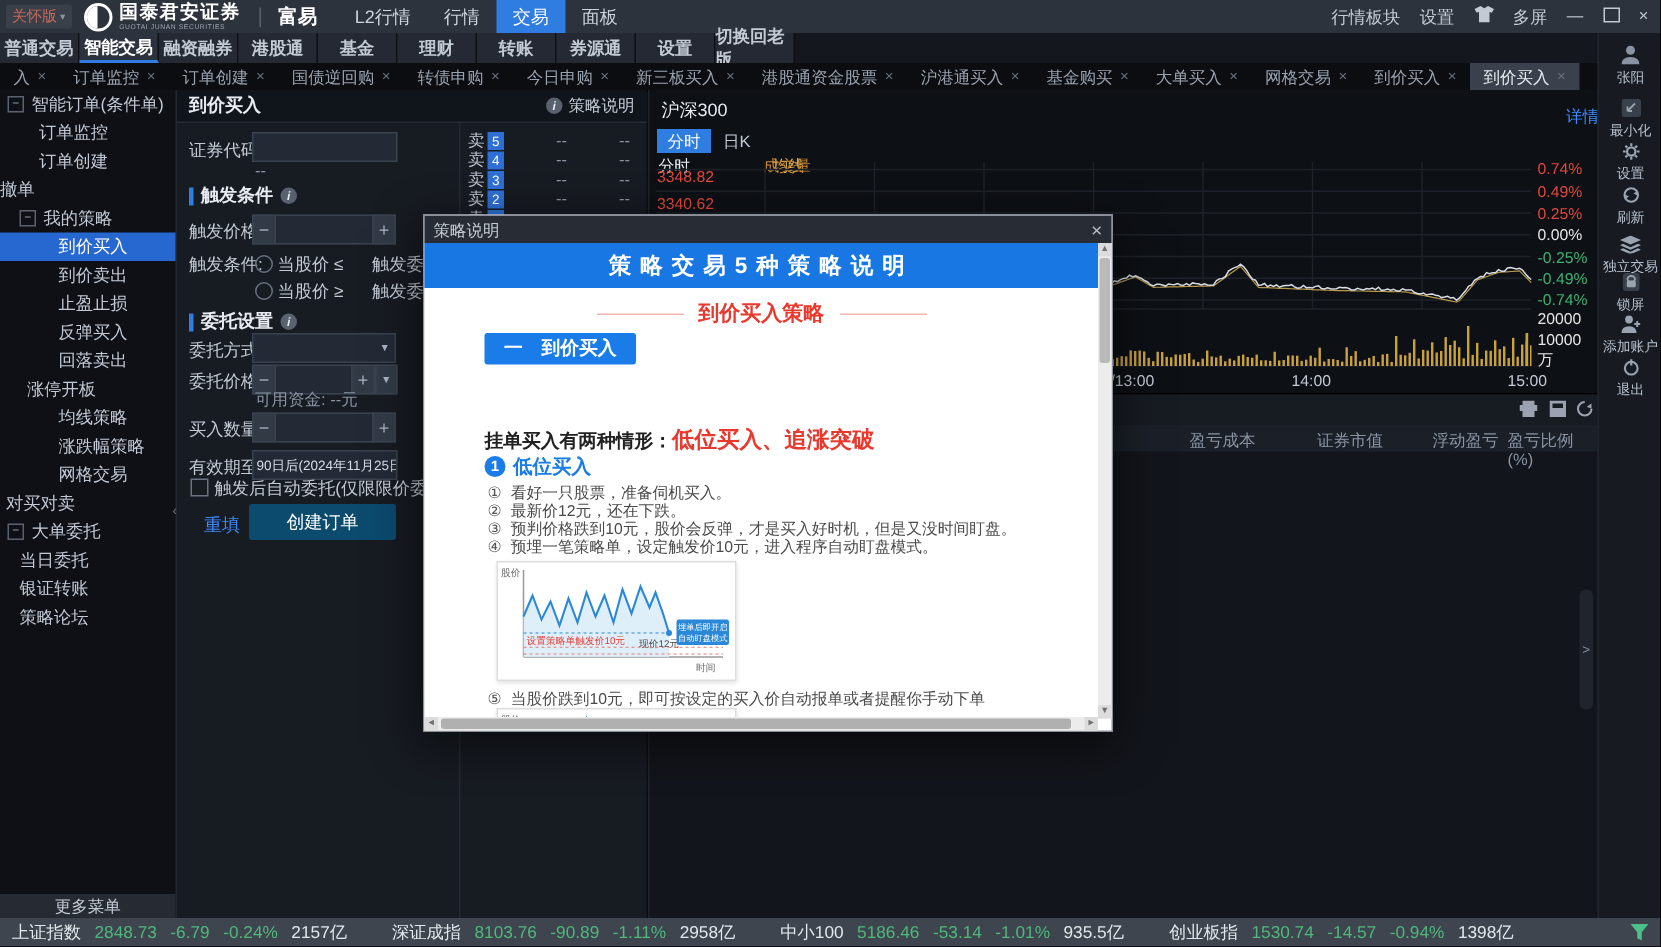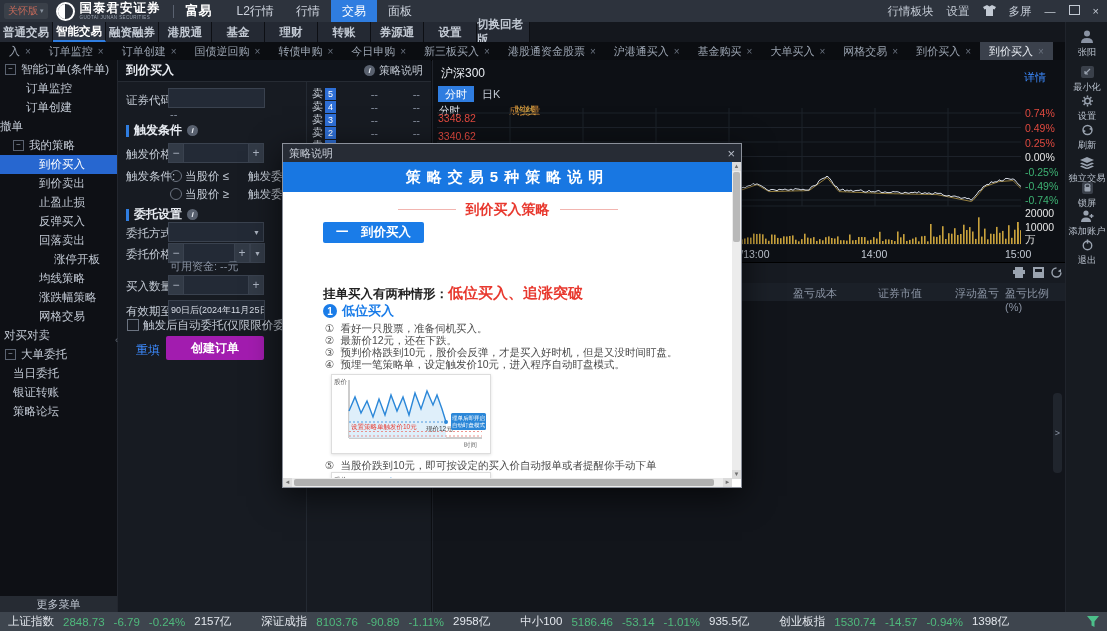--- a/index.html
+++ b/index.html
@@ -65,33 +65,33 @@
            font-size:12px;display:flex;align-items:center;justify-content:center;cursor:pointer;box-sizing:border-box;}
   .ddbtn{position:absolute;width:15px;height:20px;background:#323a46;border:1px solid #3a424f;color:#aab2bf;
          font-size:7px;display:flex;align-items:center;justify-content:center;cursor:pointer;box-sizing:border-box;}
   .section-h{position:absolute;display:flex;align-items:center;gap:5px;}
   .section-h .bar{width:3px;height:12px;background:#2f7de0;}
   .section-h .txt{font-size:12px;font-weight:bold;color:#e8ecf2;}
   .radio{position:absolute;width:10px;height:10px;border:1px solid #6b7380;border-radius:50%;background:transparent;cursor:pointer;}
   .checkbox{position:absolute;width:10px;height:10px;border:1px solid #6b7380;background:transparent;cursor:pointer;}
   .hint{position:absolute;font-size:11px;color:#8a93a3;}
   .reset-link{position:absolute;color:#3d8bff;font-size:12px;cursor:pointer;}
-  .submit-btn{position:absolute;background:#a21caf;color:#fff;font-size:12px;font-weight:bold;border:none;border-radius:2px;
+  .submit-btn{position:absolute;background:#0c4a6e;color:#fff;font-size:12px;font-weight:normal;border:none;border-radius:2px;
               display:flex;align-items:center;justify-content:center;cursor:pointer;}
   .fp-vdiv{position:absolute;left:188px;top:22px;width:1px;height:530px;background:#242a33;}
 
   
   .qrow{position:absolute;display:flex;align-items:center;font-size:11px;color:#c3cad4;width:110px;}
   .qbadge{width:11px;height:12px;background:#2e6fd6;color:#fff;font-size:9px;display:flex;align-items:center;justify-content:center;margin-left:2px;}
   .qv{width:42px;text-align:right;color:#8a93a3;}
 
   
   .chart-panel{position:absolute;left:432px;top:60px;width:633px;height:202px;background:#0d1015;border-left:1px solid #20242c;}
   .cp-symbol{position:absolute;left:8px;top:5px;font-size:12px;color:#e8ecf2;}
-  .cp-detail{position:absolute;right:20px;top:10px;font-size:11px;color:#3d8bff;cursor:pointer;font-family:Liberation Serif, serif;}
+  .cp-detail{position:absolute;right:0;top:10px;font-size:11px;color:#3d8bff;cursor:pointer;font-family:Liberation Serif, serif;}
   .cp-tab{position:absolute;top:26px;height:16px;padding:0 7px;font-size:11px;display:flex;align-items:center;cursor:pointer;}
   .cp-tab.active{background:#2f7de0;color:#fff;}
   .cp-tab.plain{color:#c3cad4;}
   .legend-item{position:absolute;top:44px;font-size:10.5px;}
   .pricelab{position:absolute;left:5px;font-size:10.5px;color:#e0493f;}
   .pctlab{position:absolute;left:592px;font-size:10.5px;}
   .timelab{position:absolute;font-size:10.5px;color:#c3cad4;top:188px;}
 
   
   .holdings{position:absolute;left:432px;top:262px;width:633px;height:350px;background:#12151b;border-left:1px solid #20242c;border-top:1px solid #000;}
@@ -291,21 +291,21 @@
       </div>
     <div class="snode" style="padding-left:39px;">
         <span>止盈止损</span>
       </div>
     <div class="snode" style="padding-left:39px;">
         <span>反弹买入</span>
       </div>
     <div class="snode" style="padding-left:39px;">
         <span>回落卖出</span>
       </div>
-    <div class="snode" style="padding-left:54px;">
+    <div class="snode" style="padding-left:18px;">
         <span>涨停开板</span>
       </div>
     <div class="snode" style="padding-left:39px;">
         <span>均线策略</span>
       </div>
     <div class="snode" style="padding-left:39px;">
         <span>涨跌幅策略</span>
       </div>
     <div class="snode" style="padding-left:39px;">
         <span>网格交易</span>

